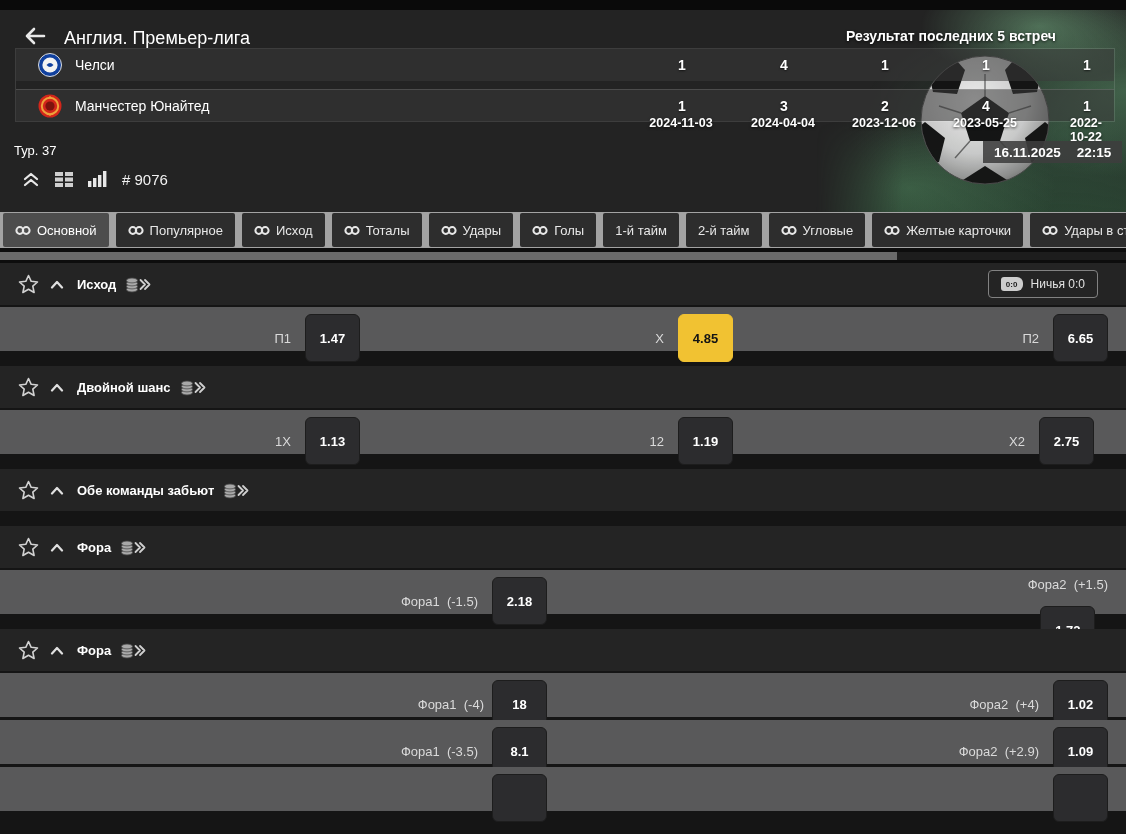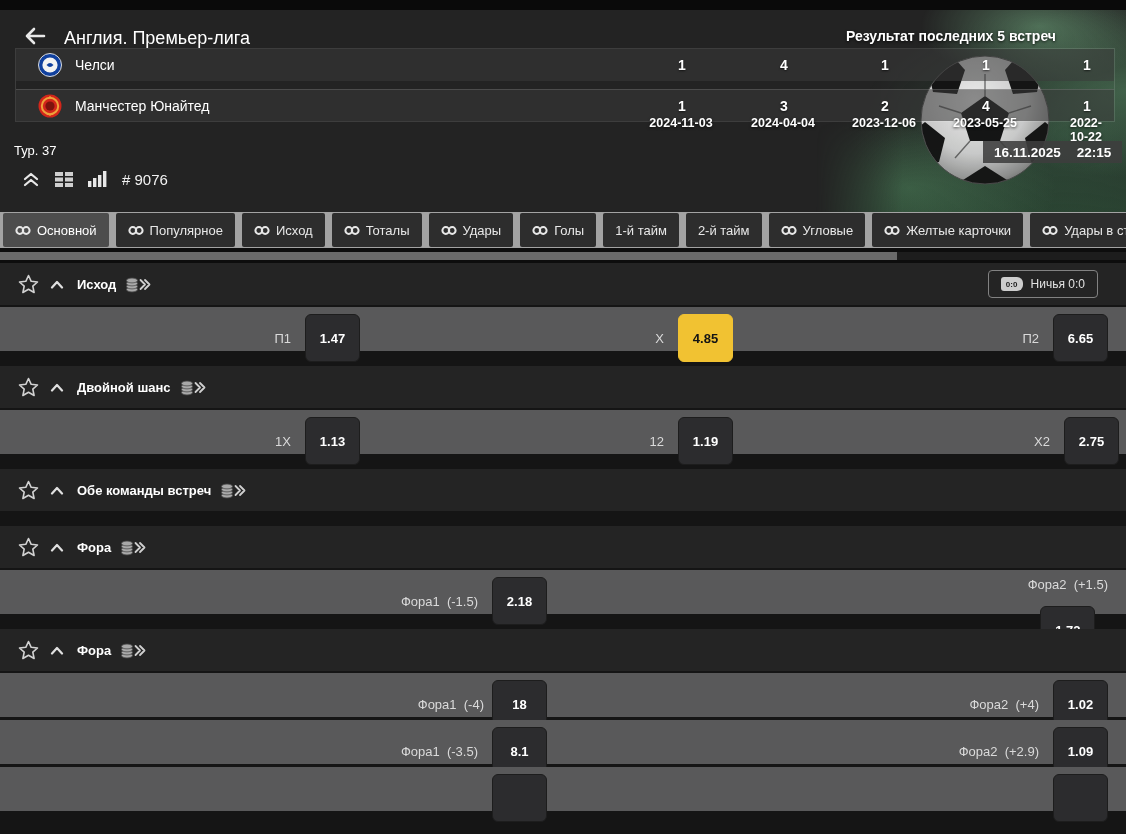--- a/index.html
+++ b/index.html
@@ -373,39 +373,39 @@
         </div>
         <div class="m-row">
           <div class="opt" style="right: 766px;">
             <span class="opt-label">1X</span>
             <button class="odds">1.13</button>
           </div>
           <div class="opt" style="right: 393px;">
             <span class="opt-label">12</span>
             <button class="odds">1.19</button>
           </div>
-          <div class="opt" style="right: 7px;">
+          <div class="opt" style="right: 32px;">
             <span class="opt-label">X2</span>
             <button class="odds">2.75</button>
           </div>
         </div>
       </section>
       <section class="market">
         <div class="m-head">
           <button class="star-btn">
             <svg width="21" height="20" viewBox="0 0 21 20" fill="none" stroke="#d2d2d2" stroke-width="1.6" stroke-linejoin="round">
               <path d="M10.5 1.5 L13.2 7.3 L19.5 8 L14.8 12.2 L16.1 18.5 L10.5 15.3 L4.9 18.5 L6.2 12.2 L1.5 8 L7.8 7.3 Z"></path>
             </svg>
           </button>
           <button class="chev-btn">
             <svg width="14" height="9" viewBox="0 0 14 9">
               <path d="M2 7.5 L7 2 L12 7.5" stroke="#e0e0e0" stroke-width="2.2" fill="none" stroke-linecap="round" stroke-linejoin="round"></path>
             </svg>
           </button>
-          <span class="m-title">Обе команды встреч</span>
+          <span class="m-title">Обе команды забьют</span>
           <span class="coins">
             <svg width="26" height="17" viewBox="0 0 26 17">
               <g fill="#a8a8a8" stroke="#4c4c4c" stroke-width="0.8">
                 <ellipse cx="7" cy="13.5" rx="5.5" ry="2.4"></ellipse>
                 <ellipse cx="7" cy="10.5" rx="5.5" ry="2.4"></ellipse>
                 <ellipse cx="7" cy="7.5" rx="5.5" ry="2.4"></ellipse>
                 <ellipse cx="7" cy="4.5" rx="5.5" ry="2.4"></ellipse>
               </g>
               <path d="M15.5 4 L20 8.5 L15.5 13 M20 4 L24.5 8.5 L20 13" stroke="#cfcfcf" stroke-width="1.8" fill="none" stroke-linecap="round" stroke-linejoin="round"></path>
             </svg>

